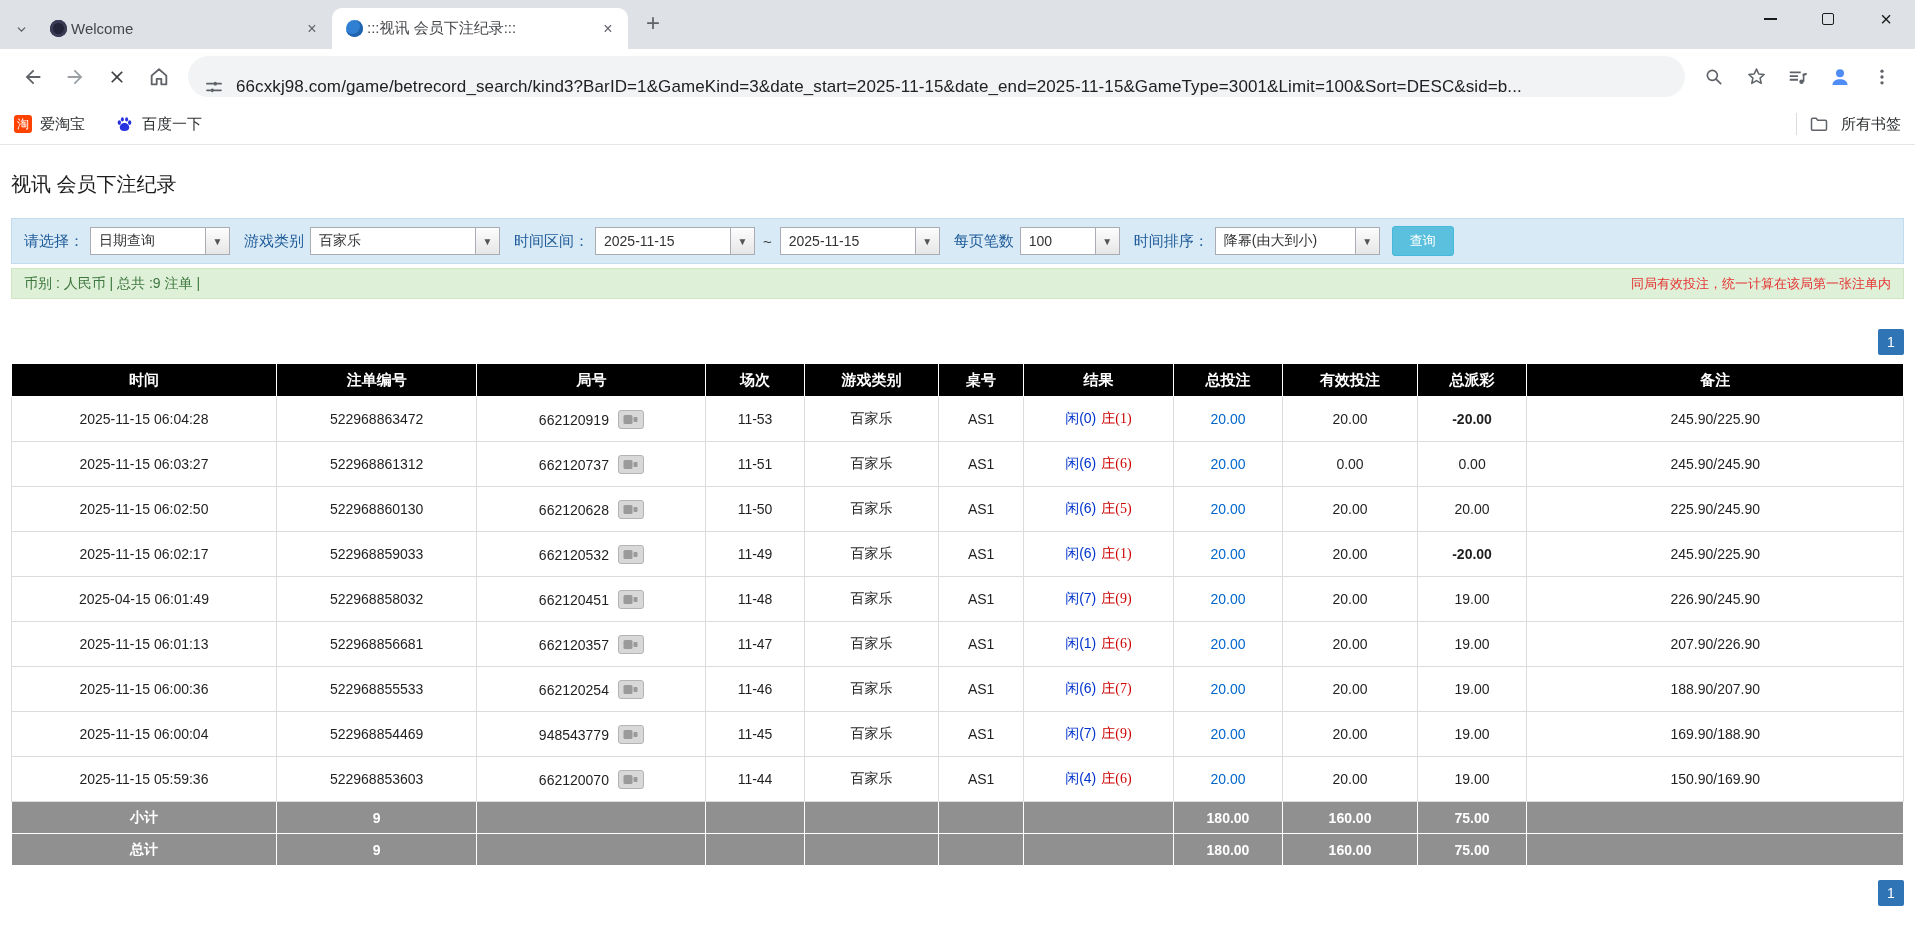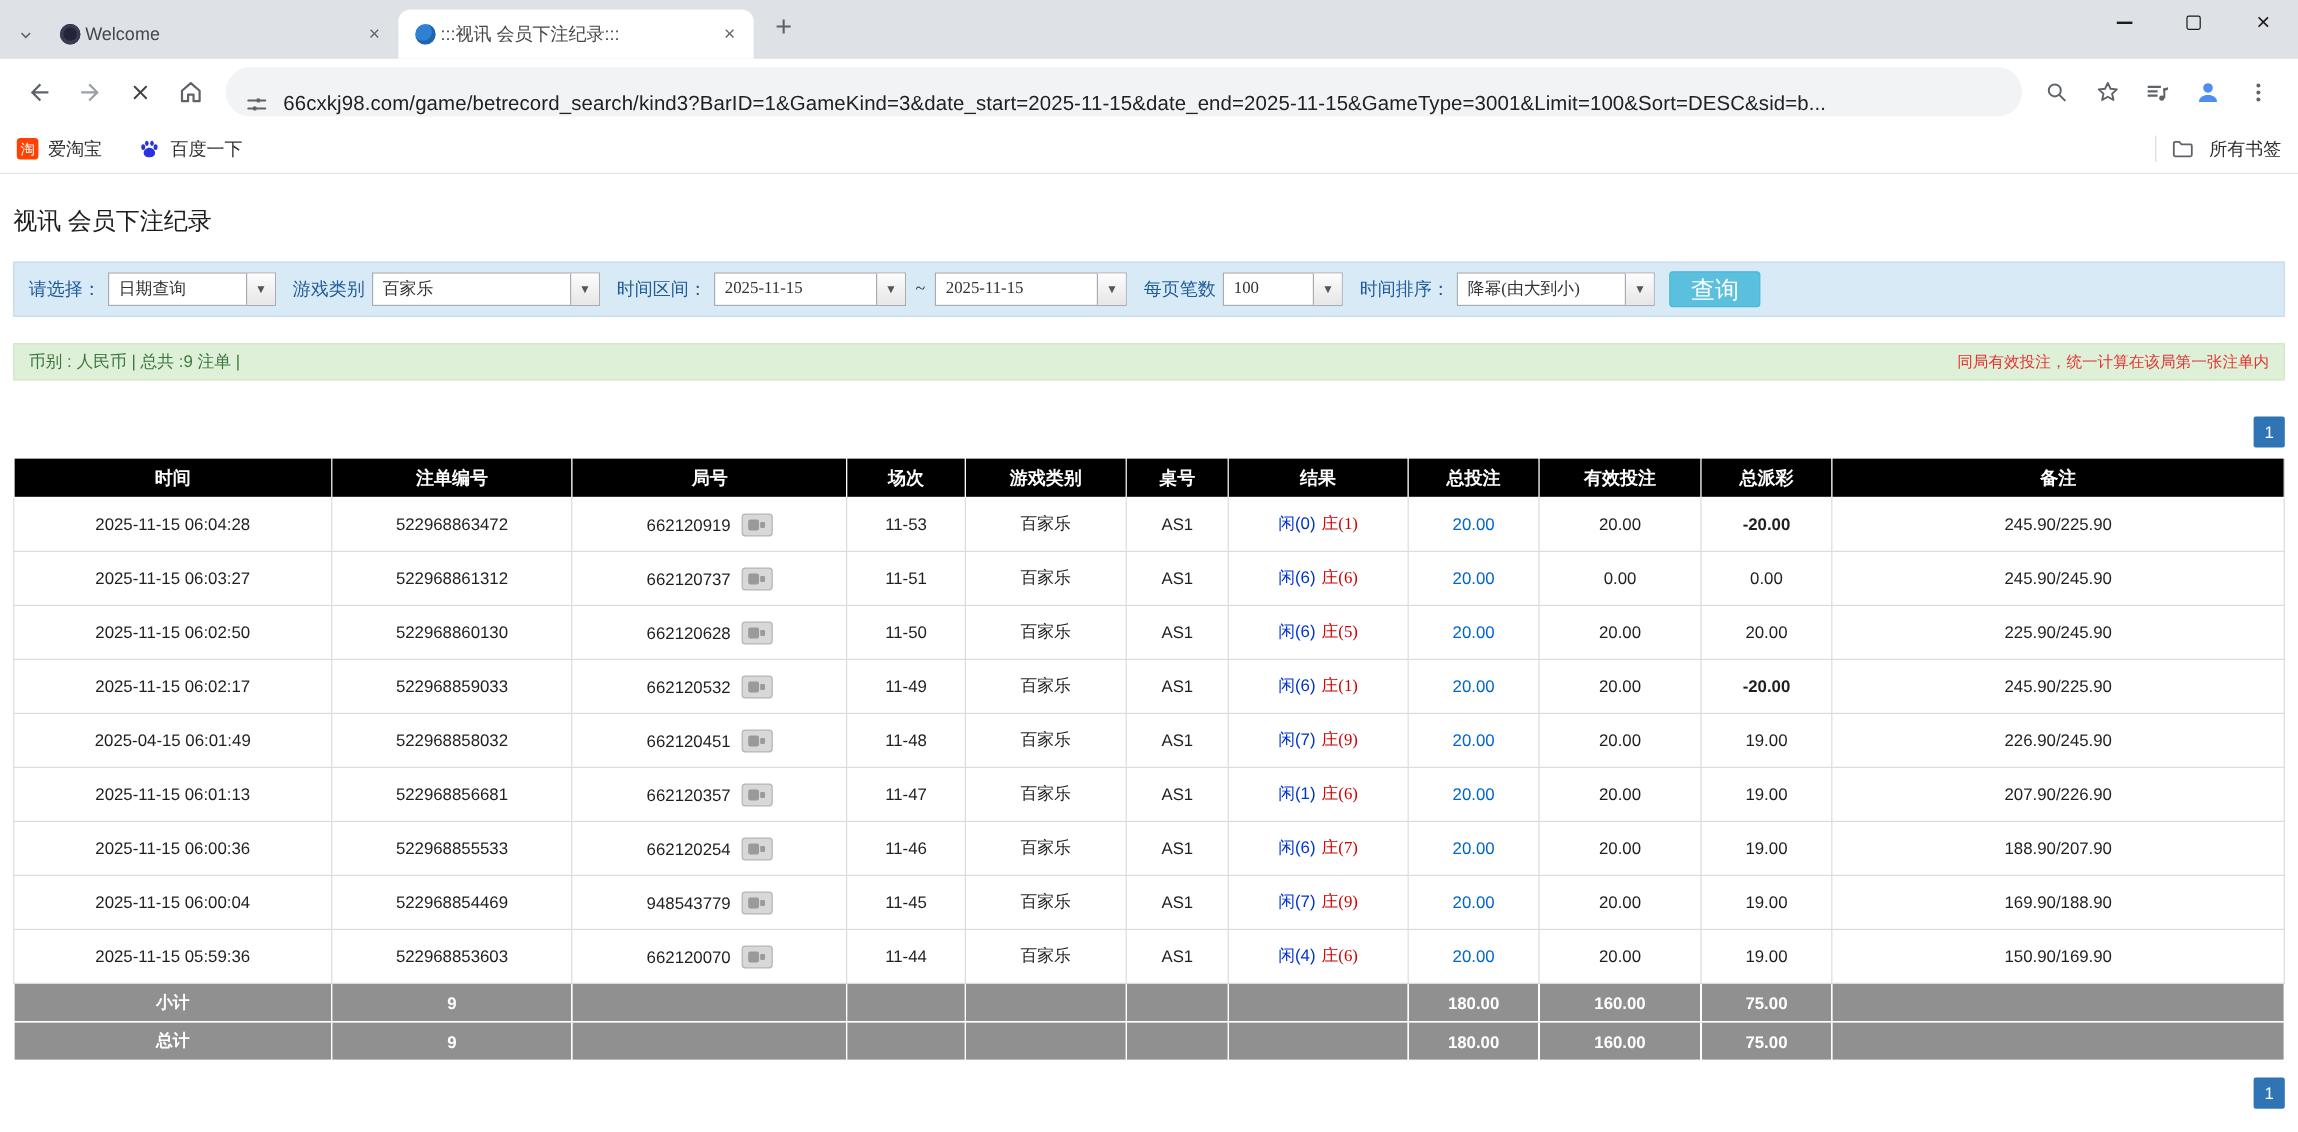--- a/index.html
+++ b/index.html
@@ -38,34 +38,34 @@
   .bm-ico-taobao { width:18px; height:18px; background:#ff4200; border-radius:3px; color:#fff; font-size:12px;
                    display:flex; align-items:center; justify-content:center; }
   .bm-right { margin-left:auto; display:flex; align-items:center; gap:12px; }
   .bm-divider { width:1px; height:22px; background:#dcdcdc; }
 
   
   .page { padding:0 11px; }
   .page-title { margin-top:26px; font-size:20px; font-weight:400; color:#1c1c1c; }
 
   .filterbar { margin-top:20px; background:var(--filter-bg,#d9eaf7); border:1px solid #c2dbee; height:46px;
-               display:flex; align-items:center; padding:16px 12px; font-size:15px;font-family:Liberation Serif, serif; }
+               display:flex; align-items:center; padding:16px 12px; font-size:15px; }
   .flabel { color:#1f5c99; margin:0 6px 0 14px; white-space:nowrap; }
   .flabel.first { margin-left:0; }
   .combo { display:flex; align-items:stretch; height:28px; background:#fff; border:1px solid #a9adb3; cursor:pointer; }
   .combo-text { flex:1; display:flex; align-items:center; padding:0 8px; font-size:14px; color:#333; white-space:nowrap; overflow:hidden; }
   .combo-btn { width:24px; border-left:1px solid #a9adb3; background:linear-gradient(#fdfdfd,#e6e6e6);
                display:flex; align-items:center; justify-content:center; font-size:10px; color:#555; }
   .w140{width:140px} .w190{width:190px} .w160{width:160px} .w100{width:100px} .w165{width:165px}
   .tilde { margin:0 8px; color:#333; }
   .query-btn { margin-left:12px; height:30px; padding:0 17px; background:var(--query-bg,#5bc0de); color:#fff;
-               border:1px solid #46b8da; border-radius:3px; font-size:20px; cursor:pointer;
+               border:1px solid #46b8da; border-radius:3px; font-size:13px; cursor:pointer;
                font-family:inherit; }
 
-  .summarybar { margin-top:22px; background:var(--summary-bg,#dff0d8); border:1px solid #cfe6c4; height:31px;
+  .summarybar { margin-top:4px; background:var(--summary-bg,#dff0d8); border:1px solid #cfe6c4; height:31px;
                 display:flex; align-items:center; justify-content:space-between; padding:0 12px; }
   .sum-left { font-size:14px; color:#3c763d; }
   .sum-right { font-size:13px; color:var(--note-red,#e53333); }
 
   .pagerow { display:flex; justify-content:flex-end; }
   .pagerow.top { margin-top:30px; }
   .pagerow.bottom { margin-top:14px; }
   .pagebtn { min-width:26px; height:26px; padding:0 6px; background:var(--pager-bg,#2f74b5); color:#fff;
              display:flex; align-items:center; justify-content:center; font-size:14px; border-radius:2px; cursor:pointer; }
 

